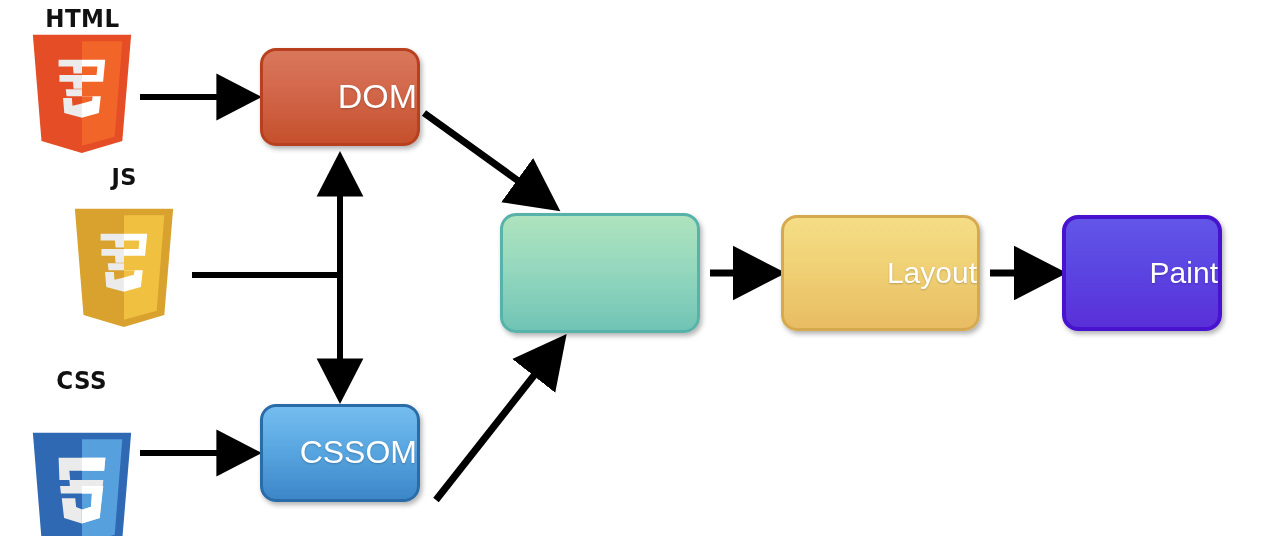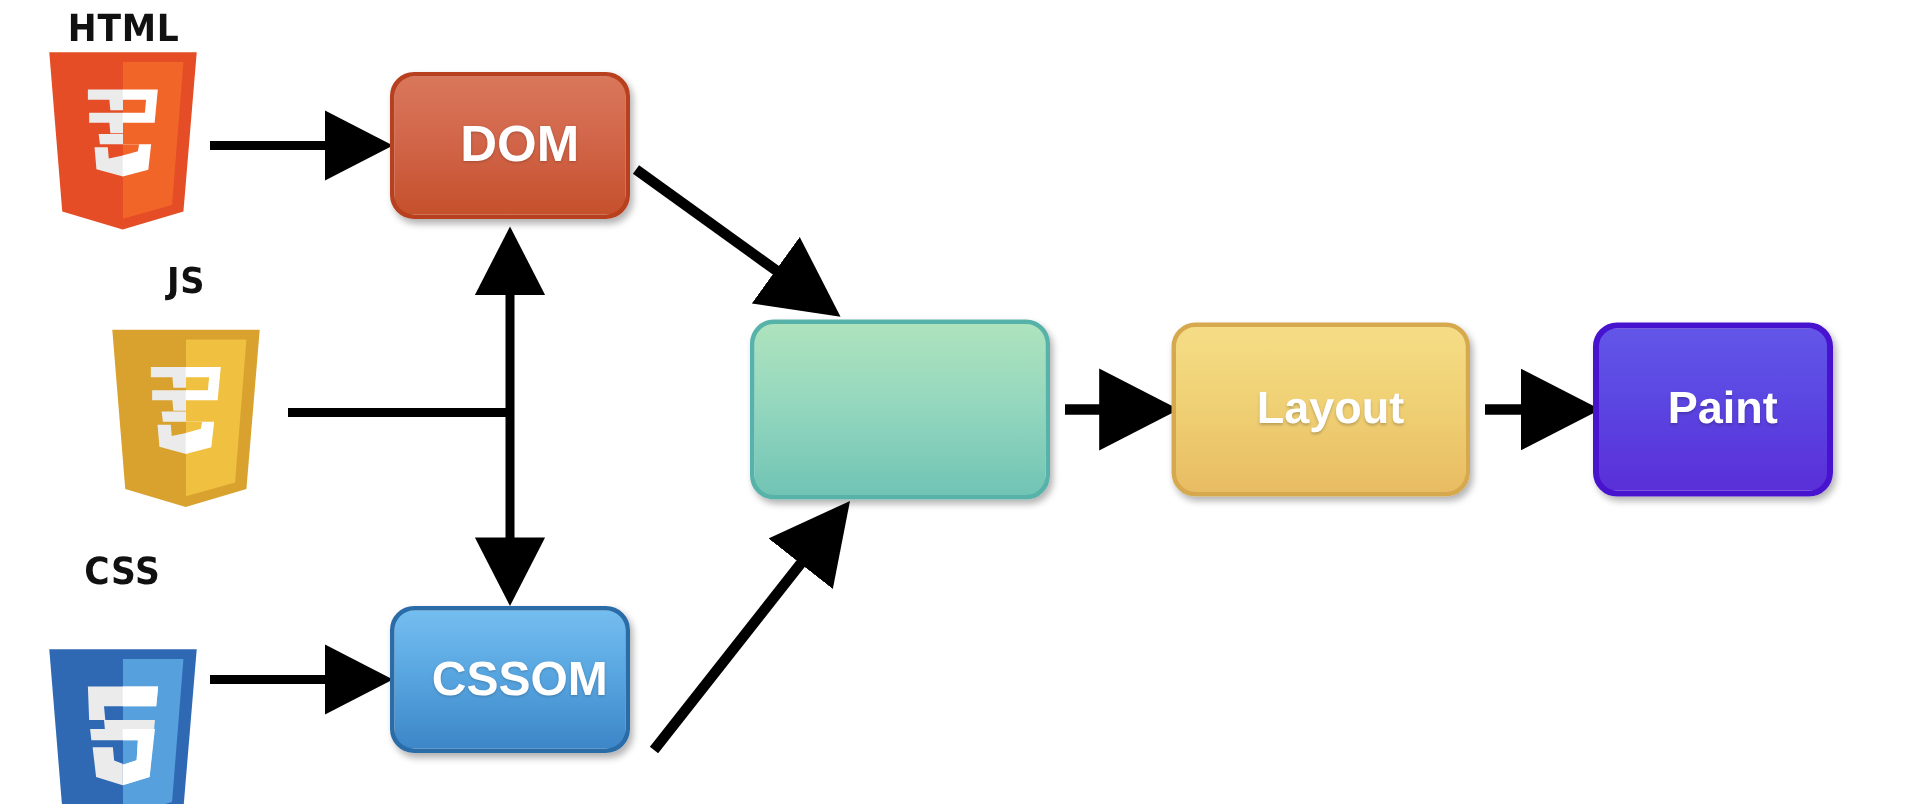--- a/index.html
+++ b/index.html
@@ -42,24 +42,24 @@
   .logo-shield {
     display: block;
   }
 
   
   .node {
     position: absolute;
     border-radius: 16px;
     display: flex;
     align-items: center;
-    justify-content: center;
+    justify-content: flex-end;
     text-align: center;
     color: #ffffff;
-    font-weight: bold;
+    font-weight: normal;
     font-family: "Liberation Sans", sans-serif;
     line-height: 1.05;
     box-sizing: border-box;
     box-shadow: 2px 3px 5px rgba(0,0,0,0.30);
     text-shadow: 0 1px 2px rgba(0,0,0,0.22);
     padding-left: 13px;
   }
 
   .node-dom {
     left: 260px; top: 48px; width: 160px; height: 98px;
@@ -150,21 +150,21 @@
     <path fill="#e44d26" d="M23 0 L489 0 L447 503 L255 560 L64 503 Z"></path>
     <path fill="#f16529" d="M256 31 L256 526 L411 483 L447 31 Z"></path>
     <path fill="#ebebeb" d="M145 118 L256 118 L256 183 L216 183 L213 150 L145 150 Z M149 191 L256 191 L256 256 L216 256 L213 223 L149 223 Z"></path>
     <path fill="#ffffff" d="M255 118 L366 118 L356 223 L255 223 L255 191 L325 191 L329 150 L255 150 Z"></path>
     <path fill="#ebebeb" d="M256 326 L256 393 L172 370 L166 300 L208 300 L211 336 Z"></path>
     <path fill="#ffffff" d="M351 258 L255 258 L255 291 L345 291 L336 371 L255 393 L255 326 L303 313 L307 290 L255 290 L255 258 Z"></path>
     <path fill="#ebebeb" d="M149 258 L256 258 L256 291 L183 291 L179 258 Z"></path>
   </svg>
 </div>
 
-<div class="logo" style="left:66px; top:175px; width:116px;gap:16px;">
+<div class="logo" style="left:66px; top:164px; width:116px;gap:16px;">
   <div class="logo-caption" style="font-size:25px; transform:scaleX(0.9) scaleY(0.95);">JS</div>
   <svg class="logo-shield" width="108" height="124" viewBox="0 0 512 580">
     <path fill="#d9a22e" d="M23 0 L489 0 L447 503 L255 560 L64 503 Z"></path>
     <path fill="#f0c040" d="M256 31 L256 526 L411 483 L447 31 Z"></path>
     <path fill="#ebebeb" d="M145 118 L256 118 L256 183 L216 183 L213 150 L145 150 Z M149 191 L256 191 L256 256 L216 256 L213 223 L149 223 Z"></path>
     <path fill="#ffffff" d="M255 118 L366 118 L356 223 L255 223 L255 191 L325 191 L329 150 L255 150 Z"></path>
     <path fill="#ebebeb" d="M256 326 L256 393 L172 370 L166 300 L208 300 L211 336 Z"></path>
     <path fill="#ffffff" d="M351 258 L255 258 L255 291 L345 291 L336 371 L255 393 L255 326 L303 313 L307 290 L255 290 L255 258 Z"></path>
     <path fill="#ebebeb" d="M149 258 L256 258 L256 291 L183 291 L179 258 Z"></path>
   </svg>

